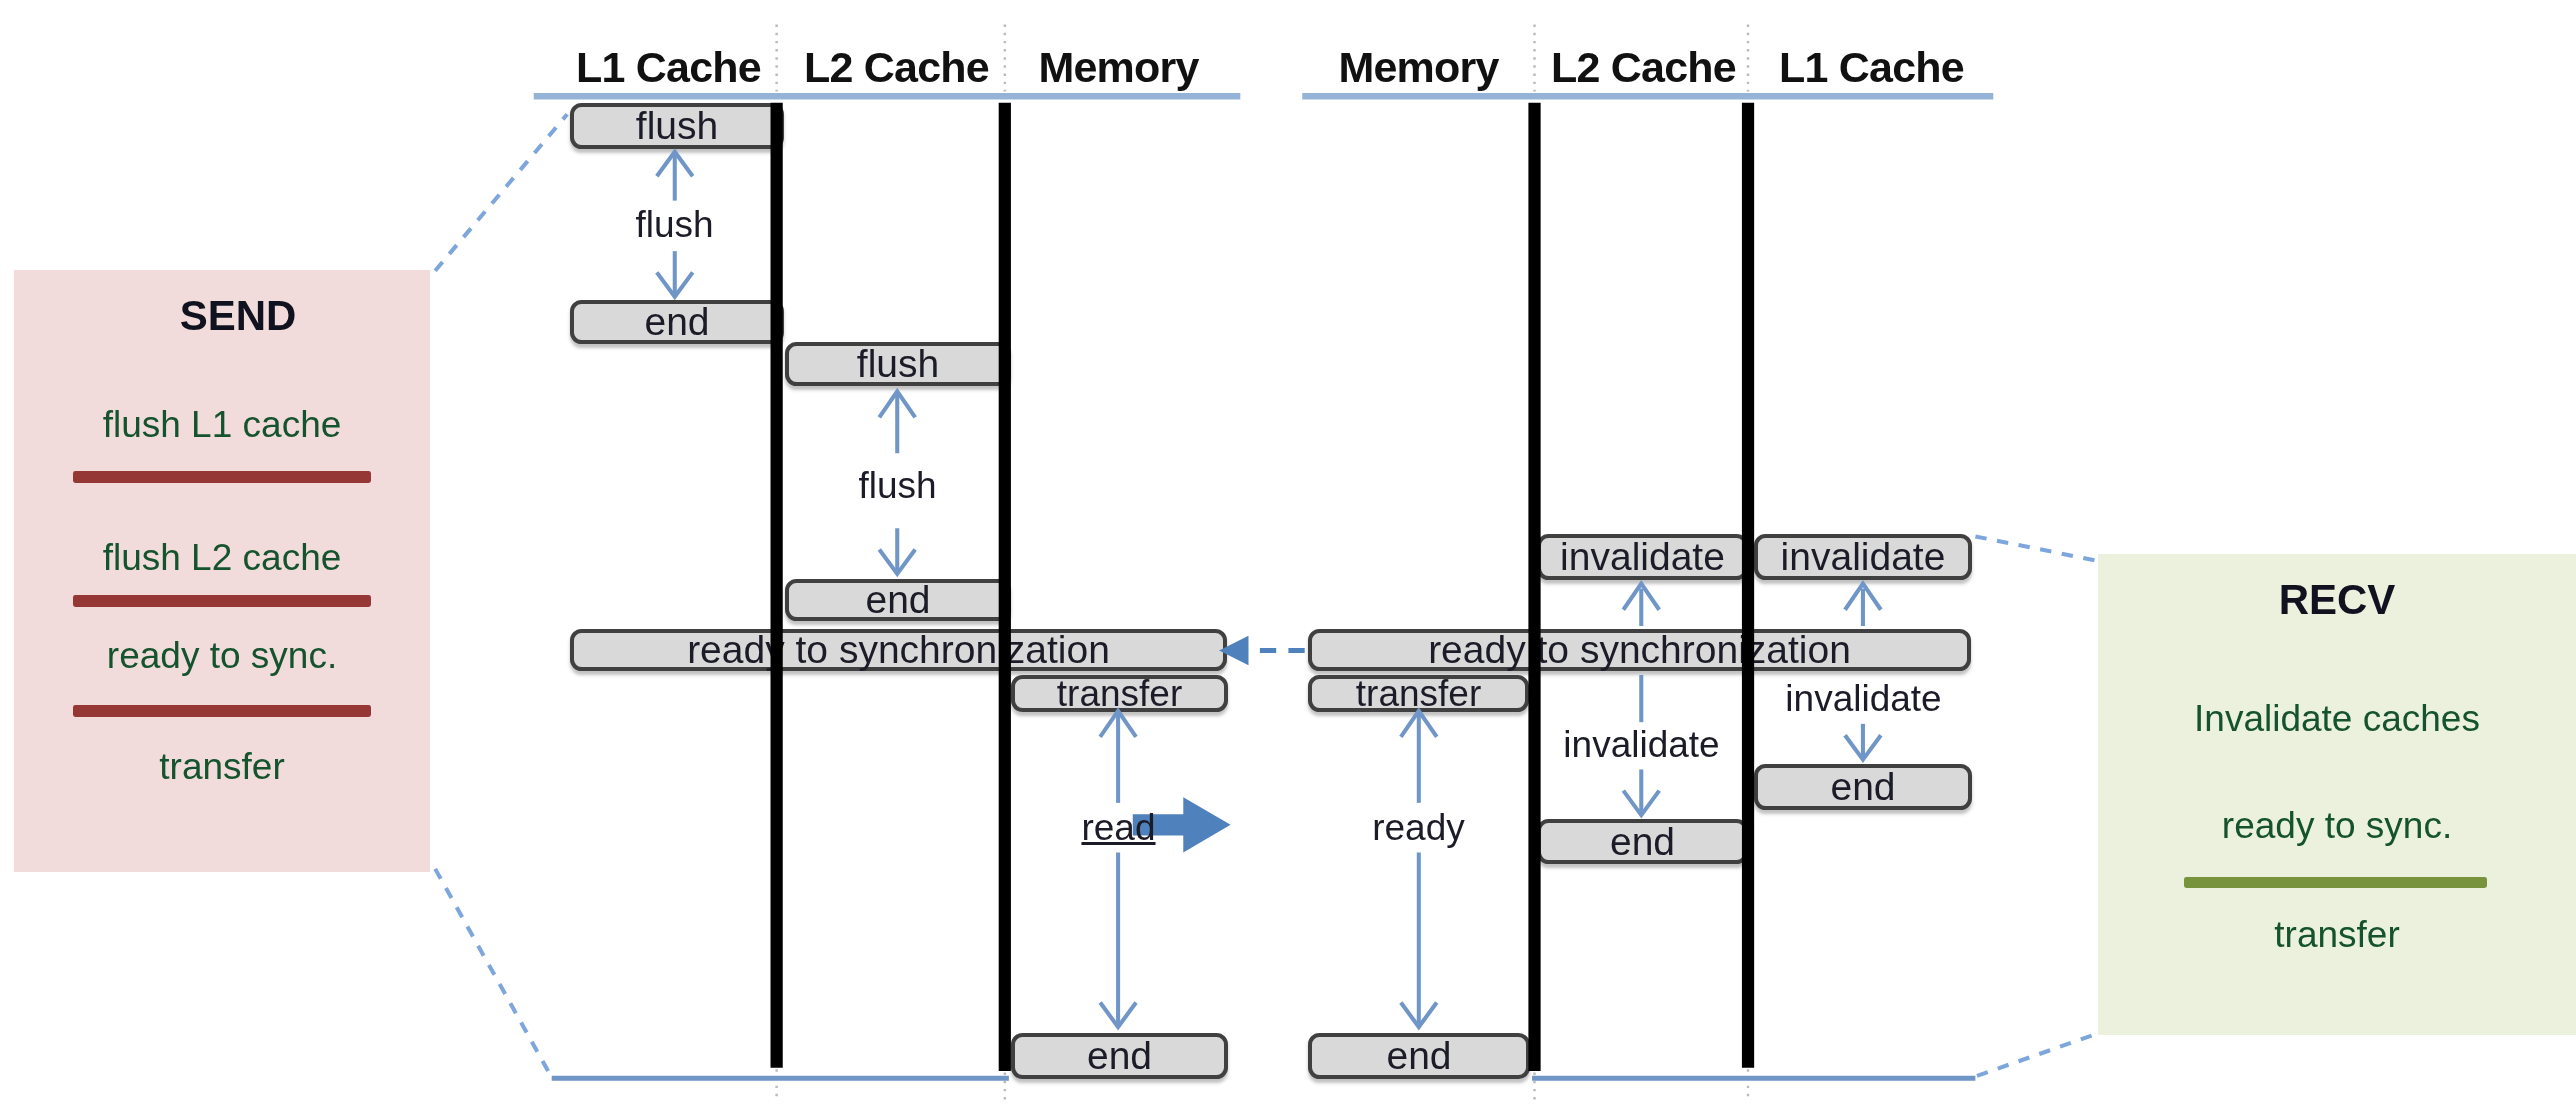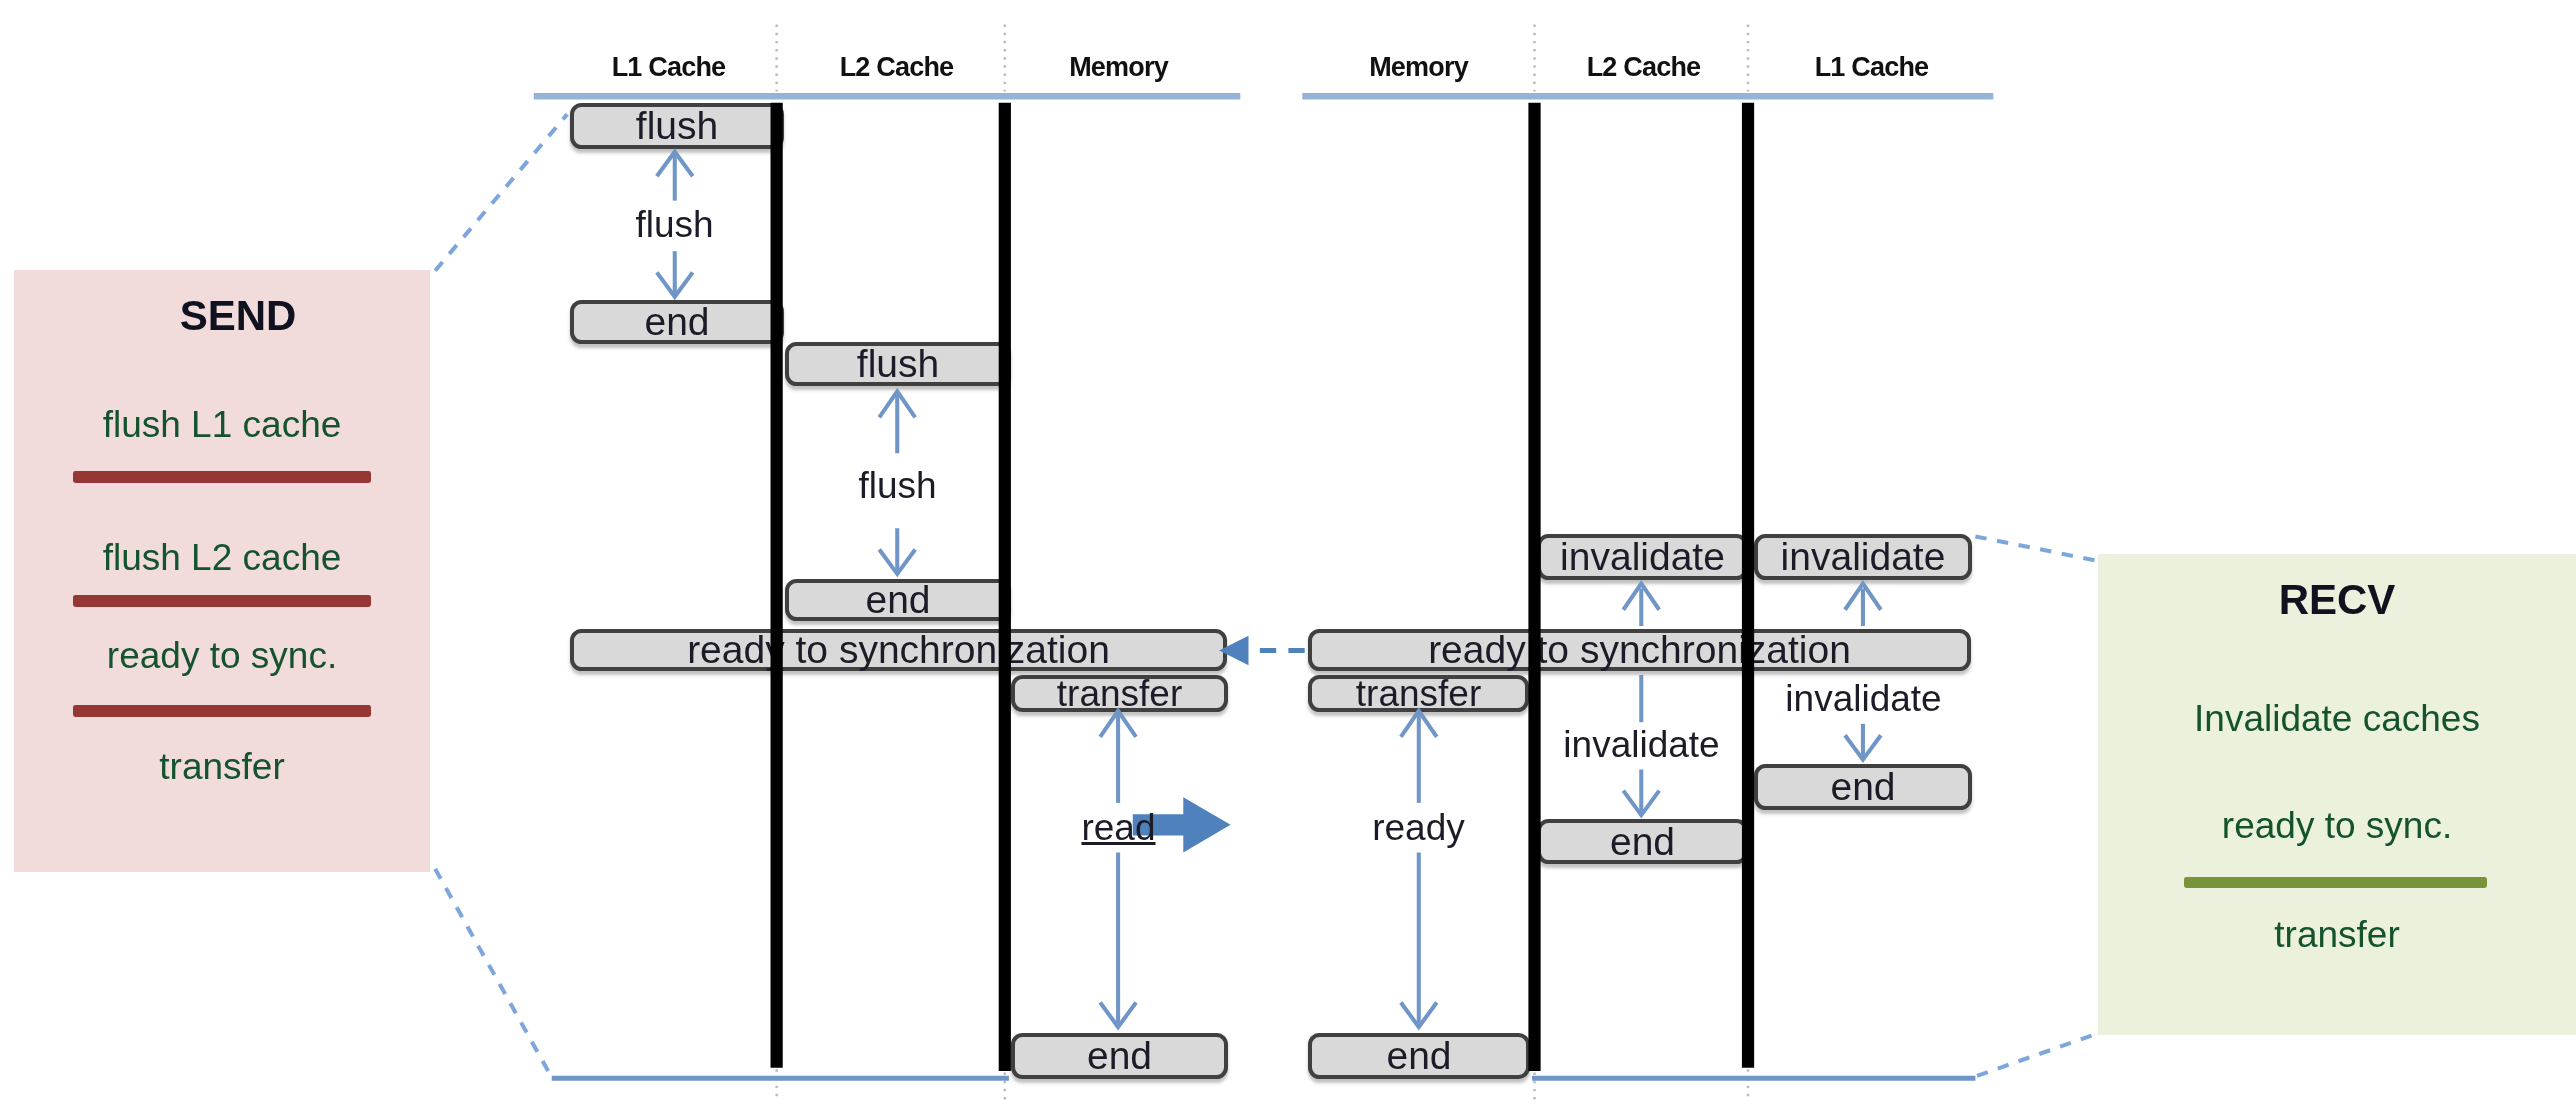--- a/index.html
+++ b/index.html
@@ -6,21 +6,21 @@
   #canvas{
     position:relative;
     width:2576px;height:1107px;
     background:#ffffff;
     font-family:"Liberation Sans", sans-serif;
     overflow:hidden;
   }
   .hdr{
     position:absolute;width:261px;height:47px;top:44px;
     display:flex;align-items:center;justify-content:center;
-    font-size:27px;font-weight:bold;color:#111111;letter-spacing:-0.8px;
+    font-size:43px;font-weight:bold;color:#111111;letter-spacing:-0.8px;
   }
   .gbox{
     position:absolute;
     background:#d9d9d9;
     border:4.1px solid #404040;
     border-radius:11.4px;
     box-sizing:border-box;
     display:flex;align-items:center;justify-content:center;
     font-size:39px;color:#1c1c28;
     box-shadow:0 3.3px 3.3px rgba(120,120,120,0.45);

